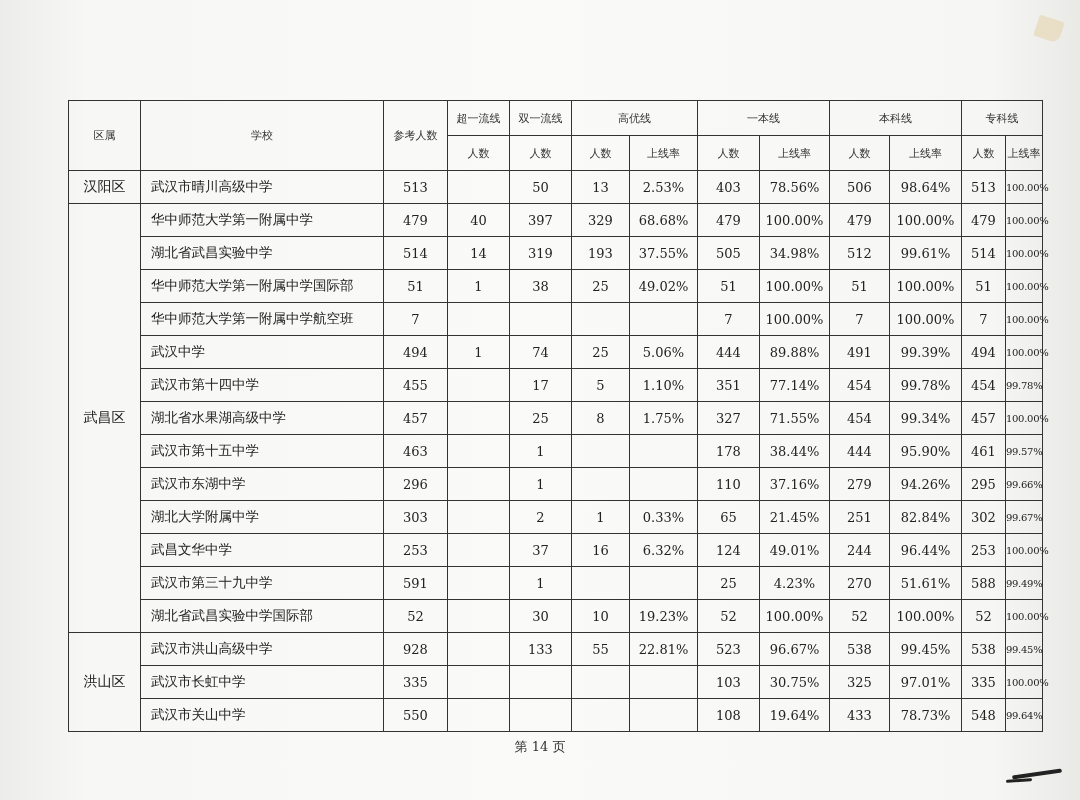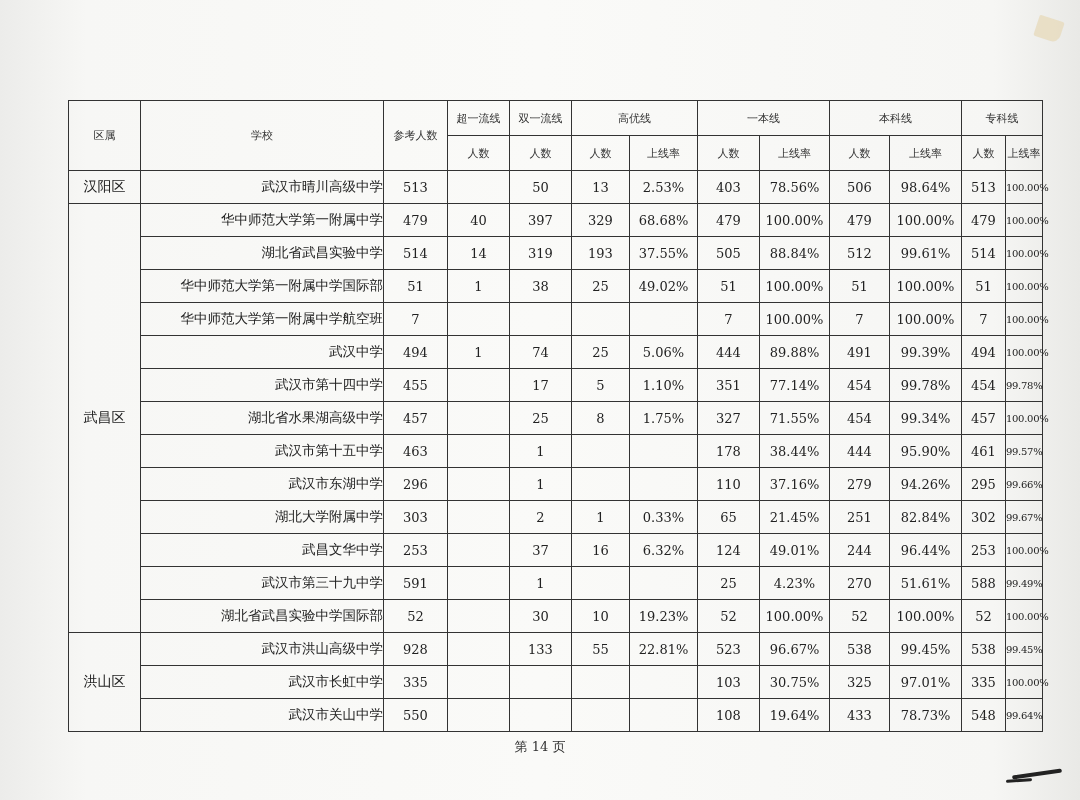--- a/index.html
+++ b/index.html
@@ -32,21 +32,21 @@
     table-layout: fixed;
   }
   th, td {
     border: 1.3px solid #333;
     text-align: center; vertical-align: middle;
     padding: 0;
     height: 32px;
     font-weight: normal;
   }
   thead th { height: 34px; font-size: 11px; color: #333; }
-  td.school { text-align: right; padding-left: 10px; font-size: 13.5px; }
+  td.school { text-align: left; padding-left: 10px; font-size: 13.5px; }
   td.district { font-size: 14px; }
   td.small { font-size: 10px; letter-spacing: -0.3px; }
   th.small { font-size: 11px; }
   .footer {
     position: absolute; left: 0; width: 1080px; top: 738px;
     text-align: center; font-size: 13px; color: #333;
   }
   .pen-mark {
     position: absolute; right: 18px; bottom: 24px; width: 50px; height: 4px;
     background: #222; transform: rotate(-8deg); border-radius: 2px;
@@ -136,21 +136,21 @@
           <td class="small">100.00%</td>
         </tr>
         <tr>
           <td class="school">湖北省武昌实验中学</td>
           <td>514</td>
           <td>14</td>
           <td>319</td>
           <td>193</td>
           <td>37.55%</td>
           <td>505</td>
-          <td>88.84%</td>
+          <td>34.98%</td>
           <td>512</td>
           <td>99.61%</td>
           <td>514</td>
           <td class="small">100.00%</td>
         </tr>
         <tr>
           <td class="school">华中师范大学第一附属中学国际部</td>
           <td>51</td>
           <td>1</td>
           <td>38</td>

